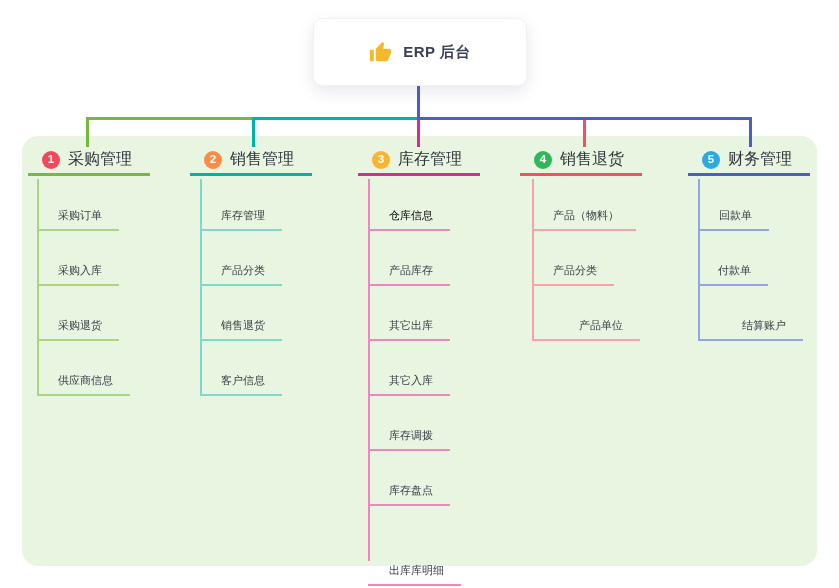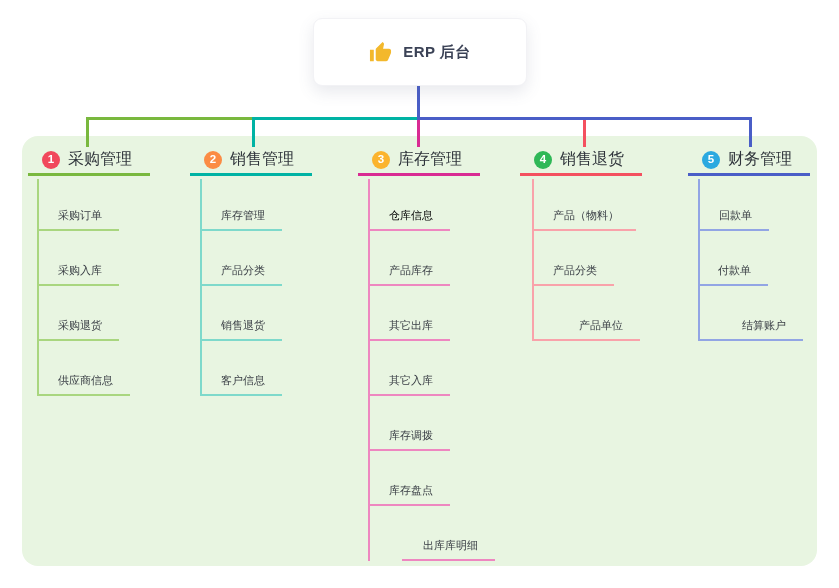--- a/index.html
+++ b/index.html
@@ -71,21 +71,21 @@
         <span class="badge" style="background: rgb(251, 180, 46);">3</span>
         <span>库存管理</span>
       </div>
       <div class="trunk" style="left: 368px; top: 179px; height: 382px; background: rgb(238, 135, 192);"></div>
       <div class="child" style="left: 368px; top: 203px; border-bottom-color: rgb(238, 135, 192); color: #000000;">仓库信息</div>
       <div class="child" style="left: 368px; top: 258px; border-bottom-color: rgb(238, 135, 192); color: rgb(56, 61, 68);">产品库存</div>
       <div class="child" style="left: 368px; top: 313px; border-bottom-color: rgb(238, 135, 192); color: rgb(56, 61, 68);">其它出库</div>
       <div class="child" style="left: 368px; top: 368px; border-bottom-color: rgb(238, 135, 192); color: rgb(56, 61, 68);">其它入库</div>
       <div class="child" style="left: 368px; top: 423px; border-bottom-color: rgb(238, 135, 192); color: rgb(56, 61, 68);">库存调拨</div>
       <div class="child" style="left: 368px; top: 478px; border-bottom-color: rgb(238, 135, 192); color: rgb(56, 61, 68);">库存盘点</div>
-      <div class="child" style="left: 368px; top: 533px; border-bottom-color: rgb(238, 135, 192); color: rgb(56, 61, 68); margin-left: 34px;">出库库明细</div>
+      <div class="child" style="left: 368px; top: 558px; border-bottom-color: rgb(238, 135, 192); color: rgb(56, 61, 68);">出库库明细</div>
       <div class="branch-header" style="left: 520px; top: 146px; border-bottom-color: rgb(244, 80, 95); color: rgb(47, 52, 59);">
         <span class="badge" style="background: rgb(47, 184, 87);">4</span>
         <span>销售退货</span>
       </div>
       <div class="trunk" style="left: 532px; top: 179px; height: 162px; background: rgb(249, 162, 170);"></div>
       <div class="child" style="left: 532px; top: 203px; border-bottom-color: rgb(249, 162, 170); color: rgb(56, 61, 68);">产品（物料）</div>
       <div class="child" style="left: 532px; top: 258px; border-bottom-color: rgb(249, 162, 170); color: rgb(56, 61, 68);">产品分类</div>
       <div class="child" style="left: 532px; top: 313px; border-bottom-color: rgb(249, 162, 170); color: rgb(56, 61, 68); padding-left: 47px;">产品单位</div>
       <div class="branch-header" style="left: 688px; top: 146px; border-bottom-color: rgb(74, 94, 199); color: rgb(47, 52, 59);">
         <span class="badge" style="background: rgb(43, 169, 224);">5</span>

